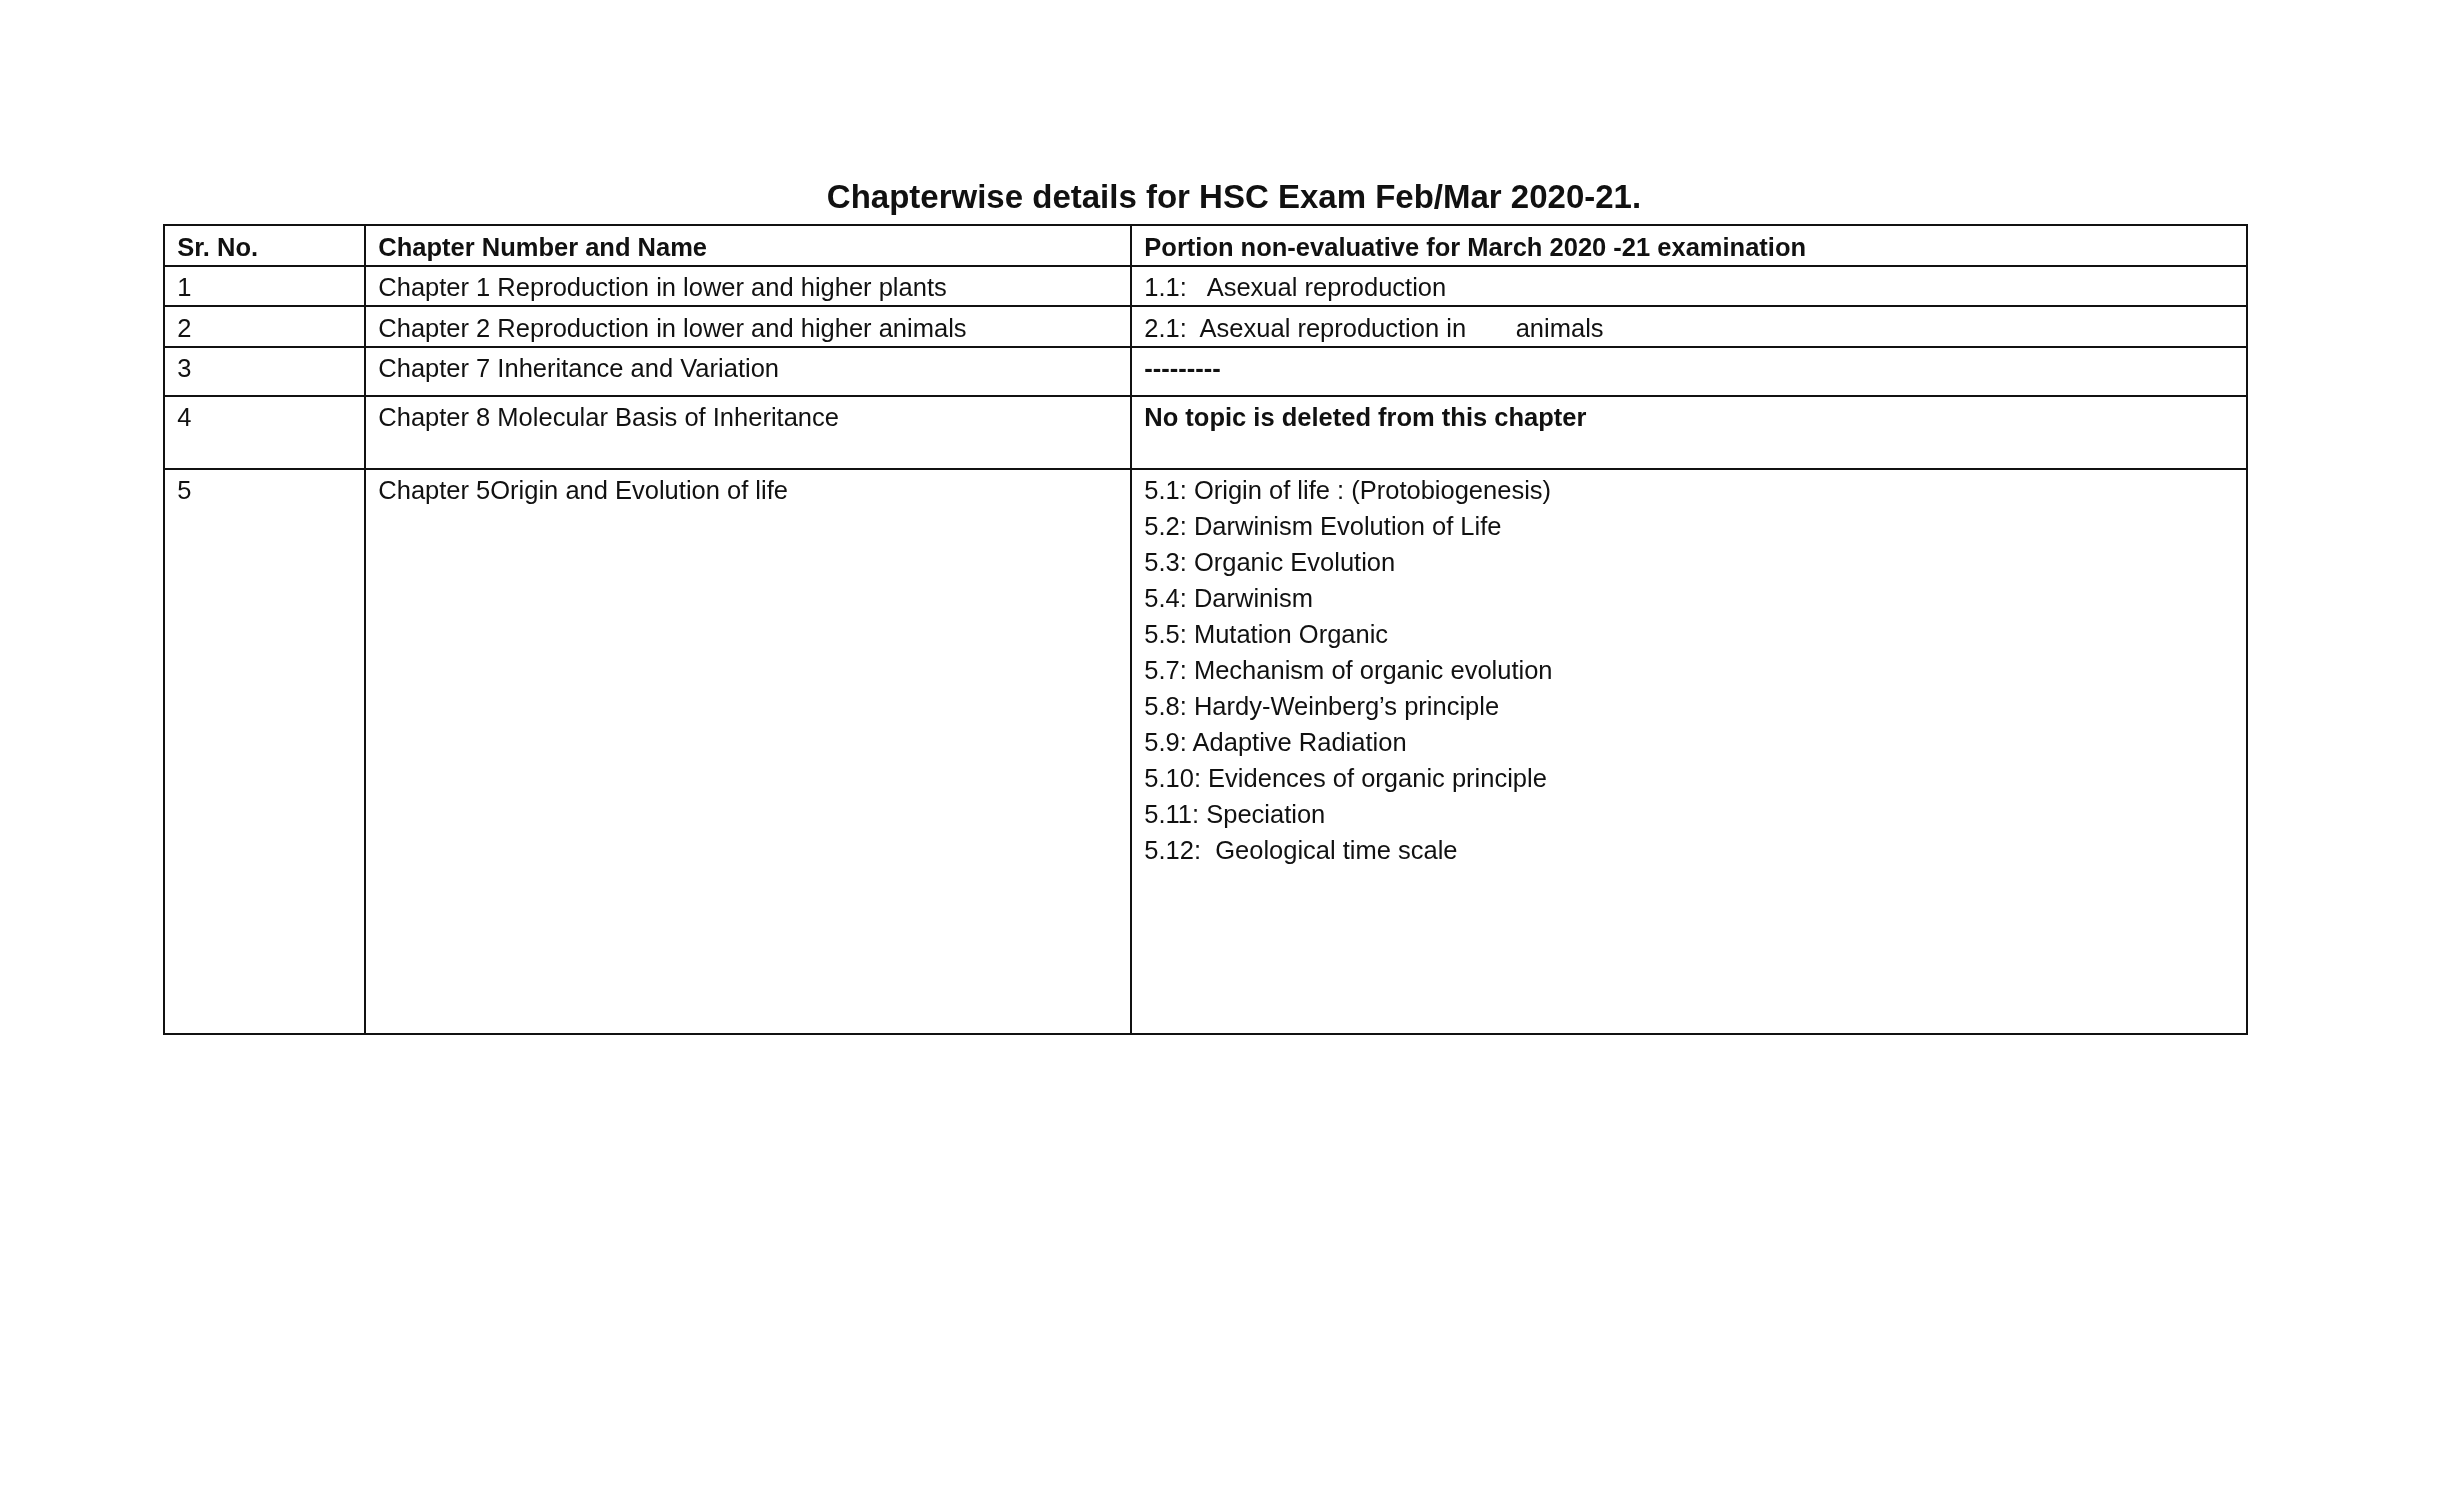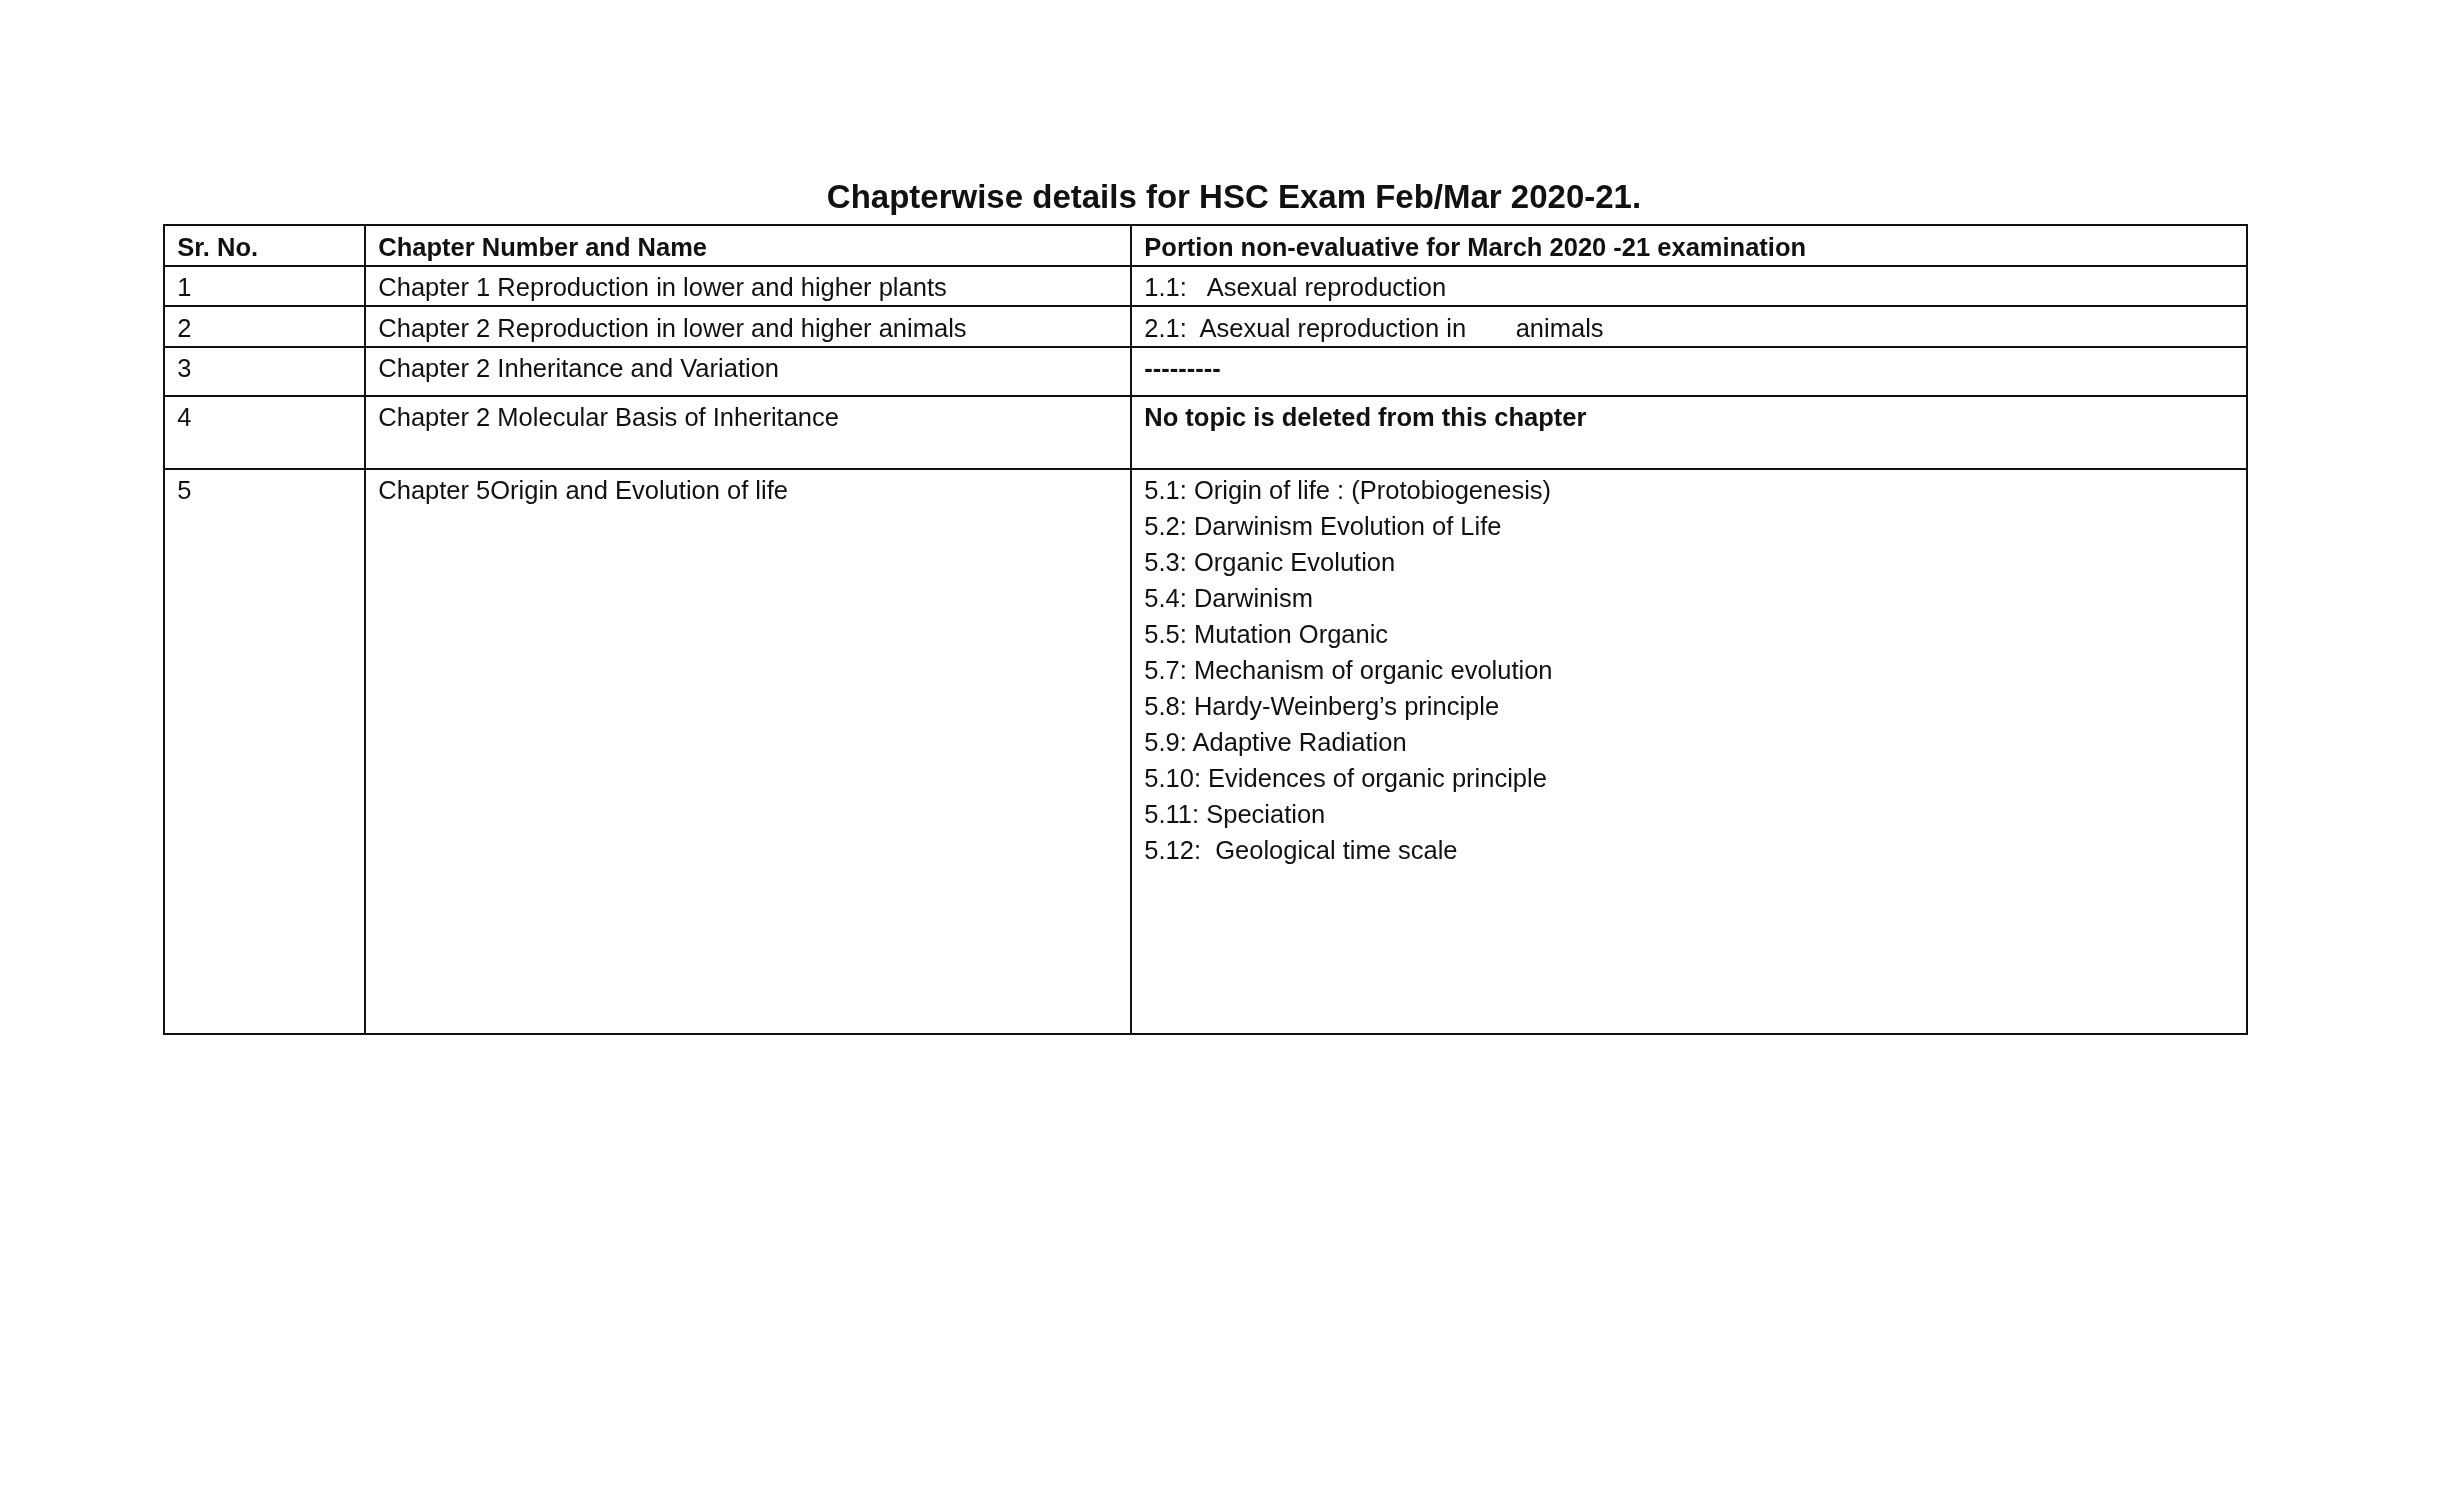--- a/index.html
+++ b/index.html
@@ -45,28 +45,28 @@
   </tr>
   <tr class="r2">
     <td>2</td>
     <td>Chapter 2 Reproduction in lower and higher animals</td>
     <td>
           <span class="item">2.1:  Asexual reproduction in       animals</span>
         </td>
   </tr>
   <tr class="r3">
     <td>3</td>
-    <td>Chapter 2 Inheritance and Variation</td>
+    <td>Chapter 7 Inheritance and Variation</td>
     <td>
           <span class="item bold">---------</span>
         </td>
   </tr>
   <tr class="r4">
     <td>4</td>
-    <td>Chapter 2 Molecular Basis of Inheritance</td>
+    <td>Chapter 8 Molecular Basis of Inheritance</td>
     <td>
           <span class="item bold">No topic is deleted from this chapter</span>
         </td>
   </tr>
   <tr class="r5">
     <td>5</td>
     <td>Chapter 5Origin and Evolution of life</td>
     <td>
       <span class="item">5.1: Origin of life : (Protobiogenesis)</span>
       <span class="item">5.2: Darwinism Evolution of Life</span>

